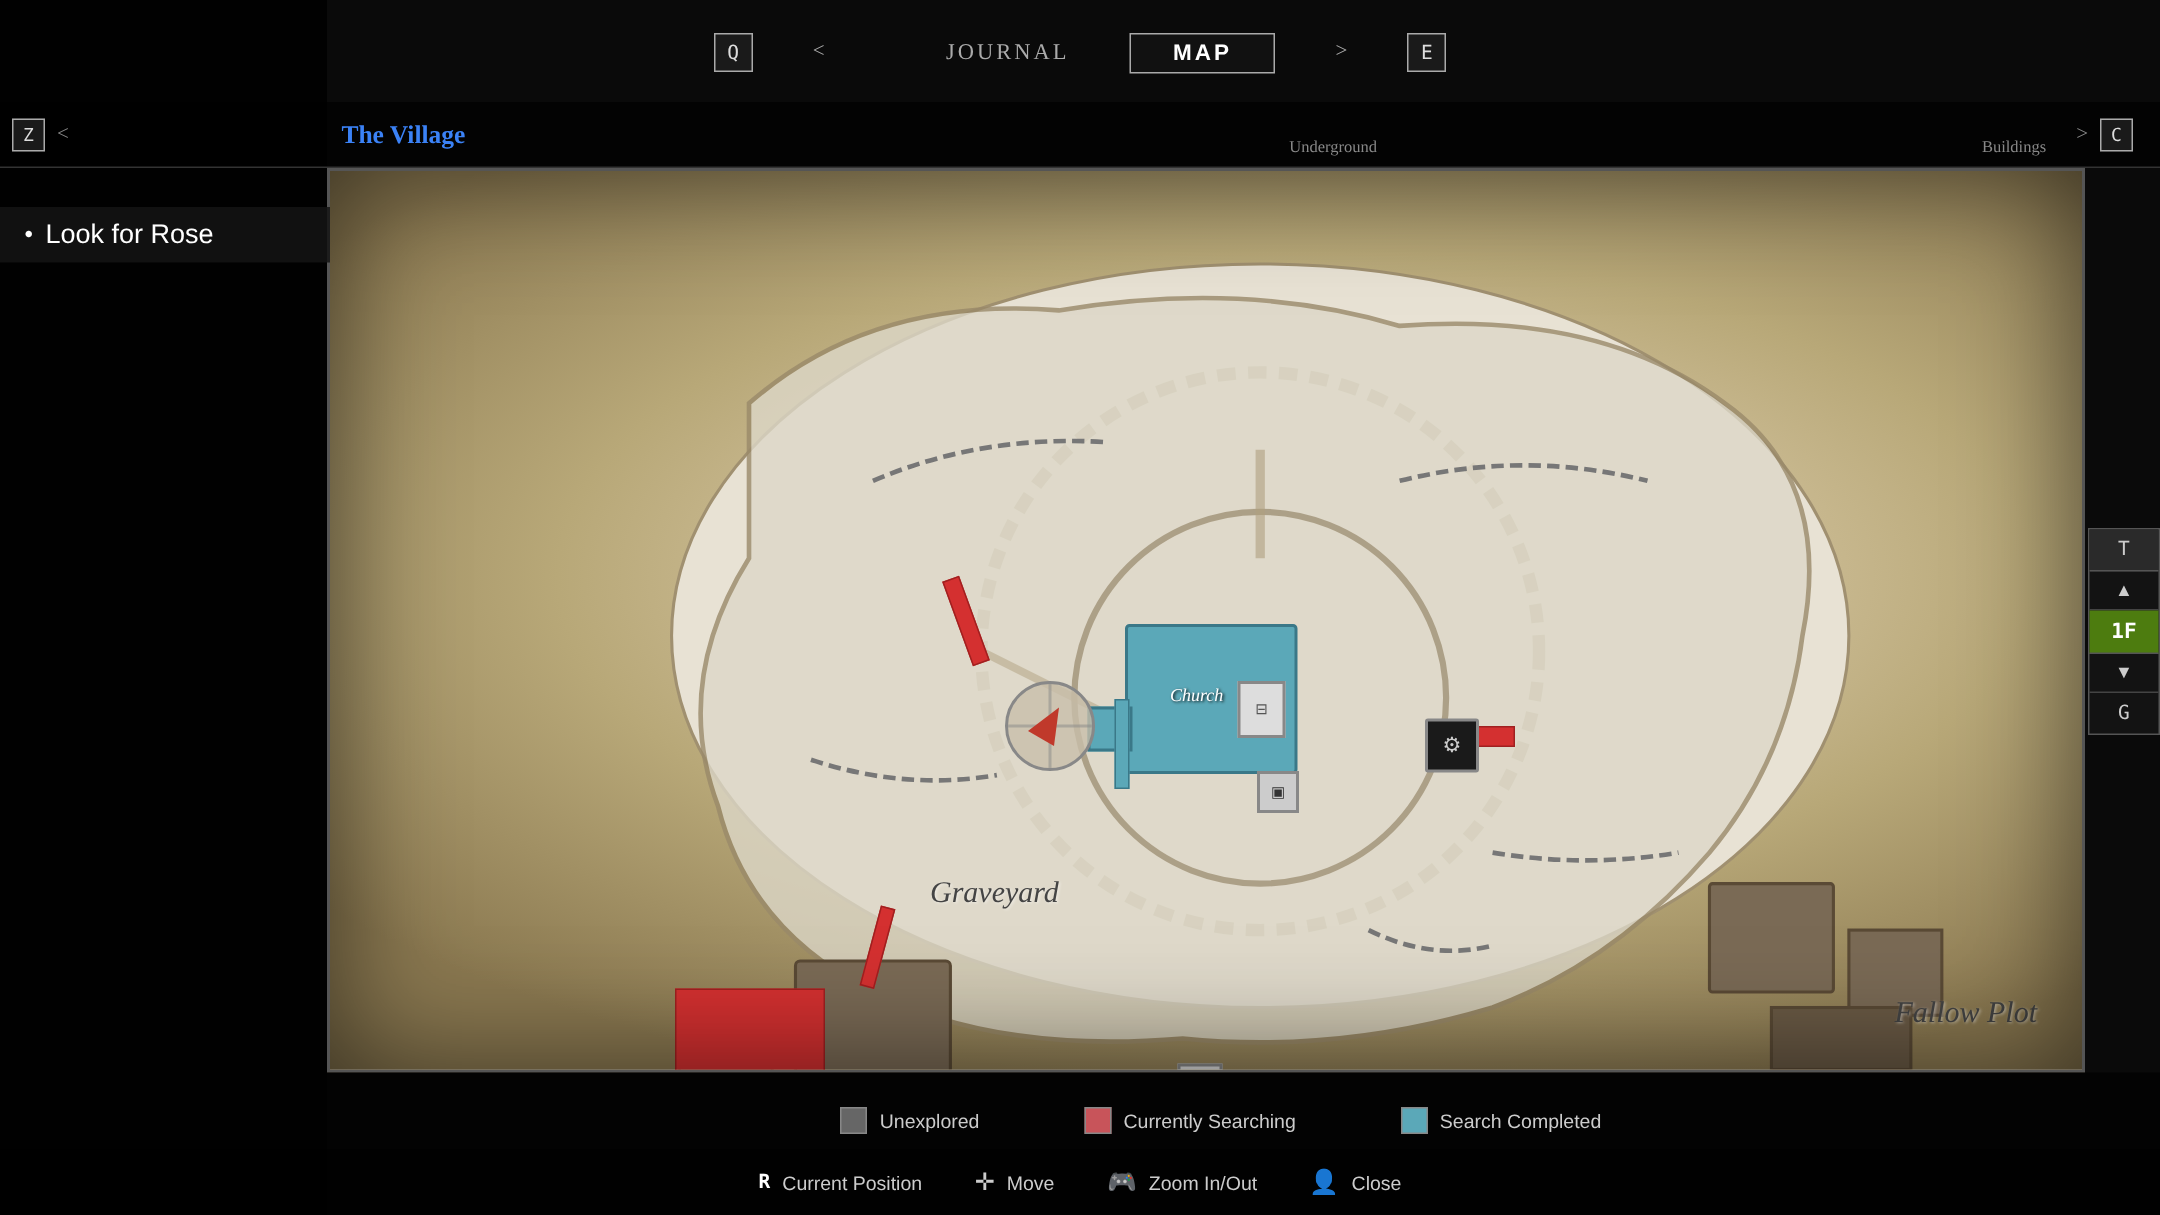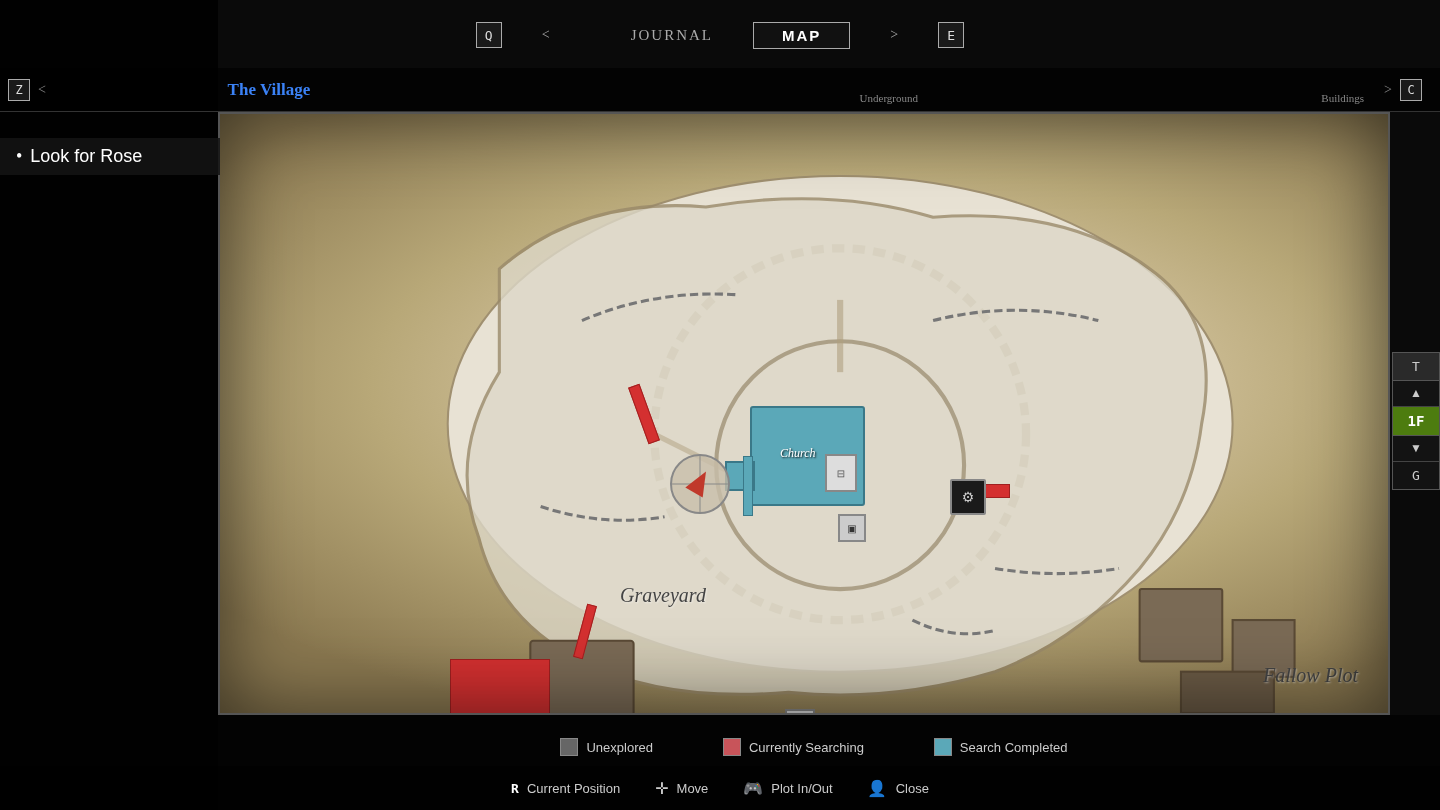--- a/index.html
+++ b/index.html
@@ -394,21 +394,21 @@
       <path d="M600,490 Q640,510 680,500" stroke="#777" stroke-width="3" fill="none" stroke-dasharray="8,4"></path>
 
       <rect x="230" y="510" width="100" height="80" fill="#7a6a55" stroke="#5a4a35" stroke-width="2" rx="3"></rect>
       <rect x="155" y="560" width="60" height="50" fill="#7a6a55" stroke="#5a4a35" stroke-width="2"></rect>
 
       <rect x="820" y="460" width="80" height="70" fill="#7a6a55" stroke="#5a4a35" stroke-width="2" rx="2"></rect>
       <rect x="910" y="490" width="60" height="55" fill="#7a6a55" stroke="#5a4a35" stroke-width="2"></rect>
       <rect x="860" y="540" width="90" height="40" fill="#6a5a45" stroke="#5a4a35" stroke-width="2"></rect>
     </svg>
 
-    <div style="position:absolute; top:292px; left:505px; width:140px; height:120px;">
+    <div style="position:absolute; top:302px; left:505px; width:140px; height:120px;">
       <div style="position:absolute; top:0; left:25px; width:115px; height:100px; background:#5ba8b8; border:2px solid #3a7888; border-radius:3px;"></div>
 
       <div style="position:absolute; top:55px; left:0; width:30px; height:30px; background:#5ba8b8; border:2px solid #3a7888;"></div>
 
       <div style="position:absolute; top:50px; left:18px; width:10px; height:60px; background:#5ba8b8; border:1px solid #3a7888;"></div>
       <span style="position:absolute; top:40px; left:55px; color:#fff; font-size:12px; font-style:italic; font-family:Georgia,serif; text-shadow:1px 1px 2px #000;">Church</span>
     </div>
 
     <div class="compass">
       <div style="position:relative; width:100%; height:100%; display:flex; align-items:center; justify-content:center;">
@@ -474,19 +474,19 @@
   <div class="ctrl-item">
     <span class="ctrl-key">R</span>
     <span>Current Position</span>
   </div>
   <div class="ctrl-item">
     <span class="ctrl-icon">✛</span>
     <span>Move</span>
   </div>
   <div class="ctrl-item">
     <span class="ctrl-icon">🎮</span>
-    <span>Plot In/Out</span>
+    <span>Zoom In/Out</span>
   </div>
   <div class="ctrl-item">
     <span class="ctrl-icon">👤</span>
     <span>Close</span>
   </div>
 </div>
 
 </body></html>

